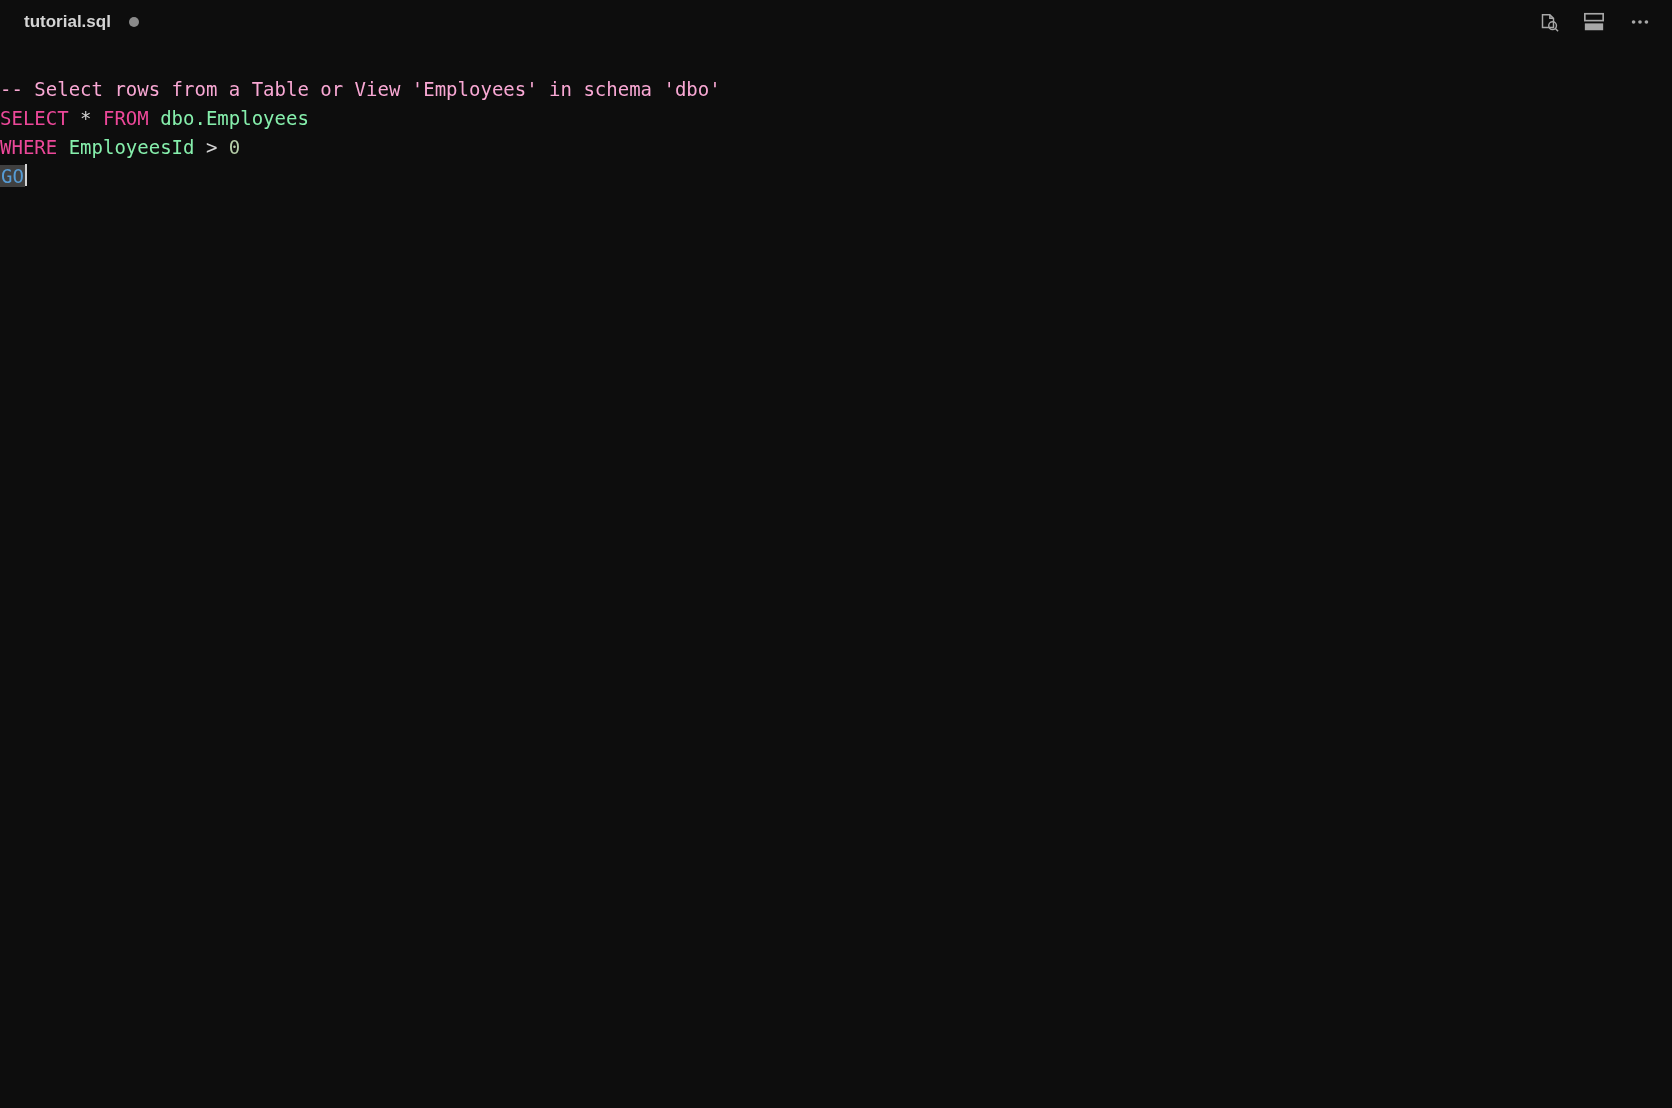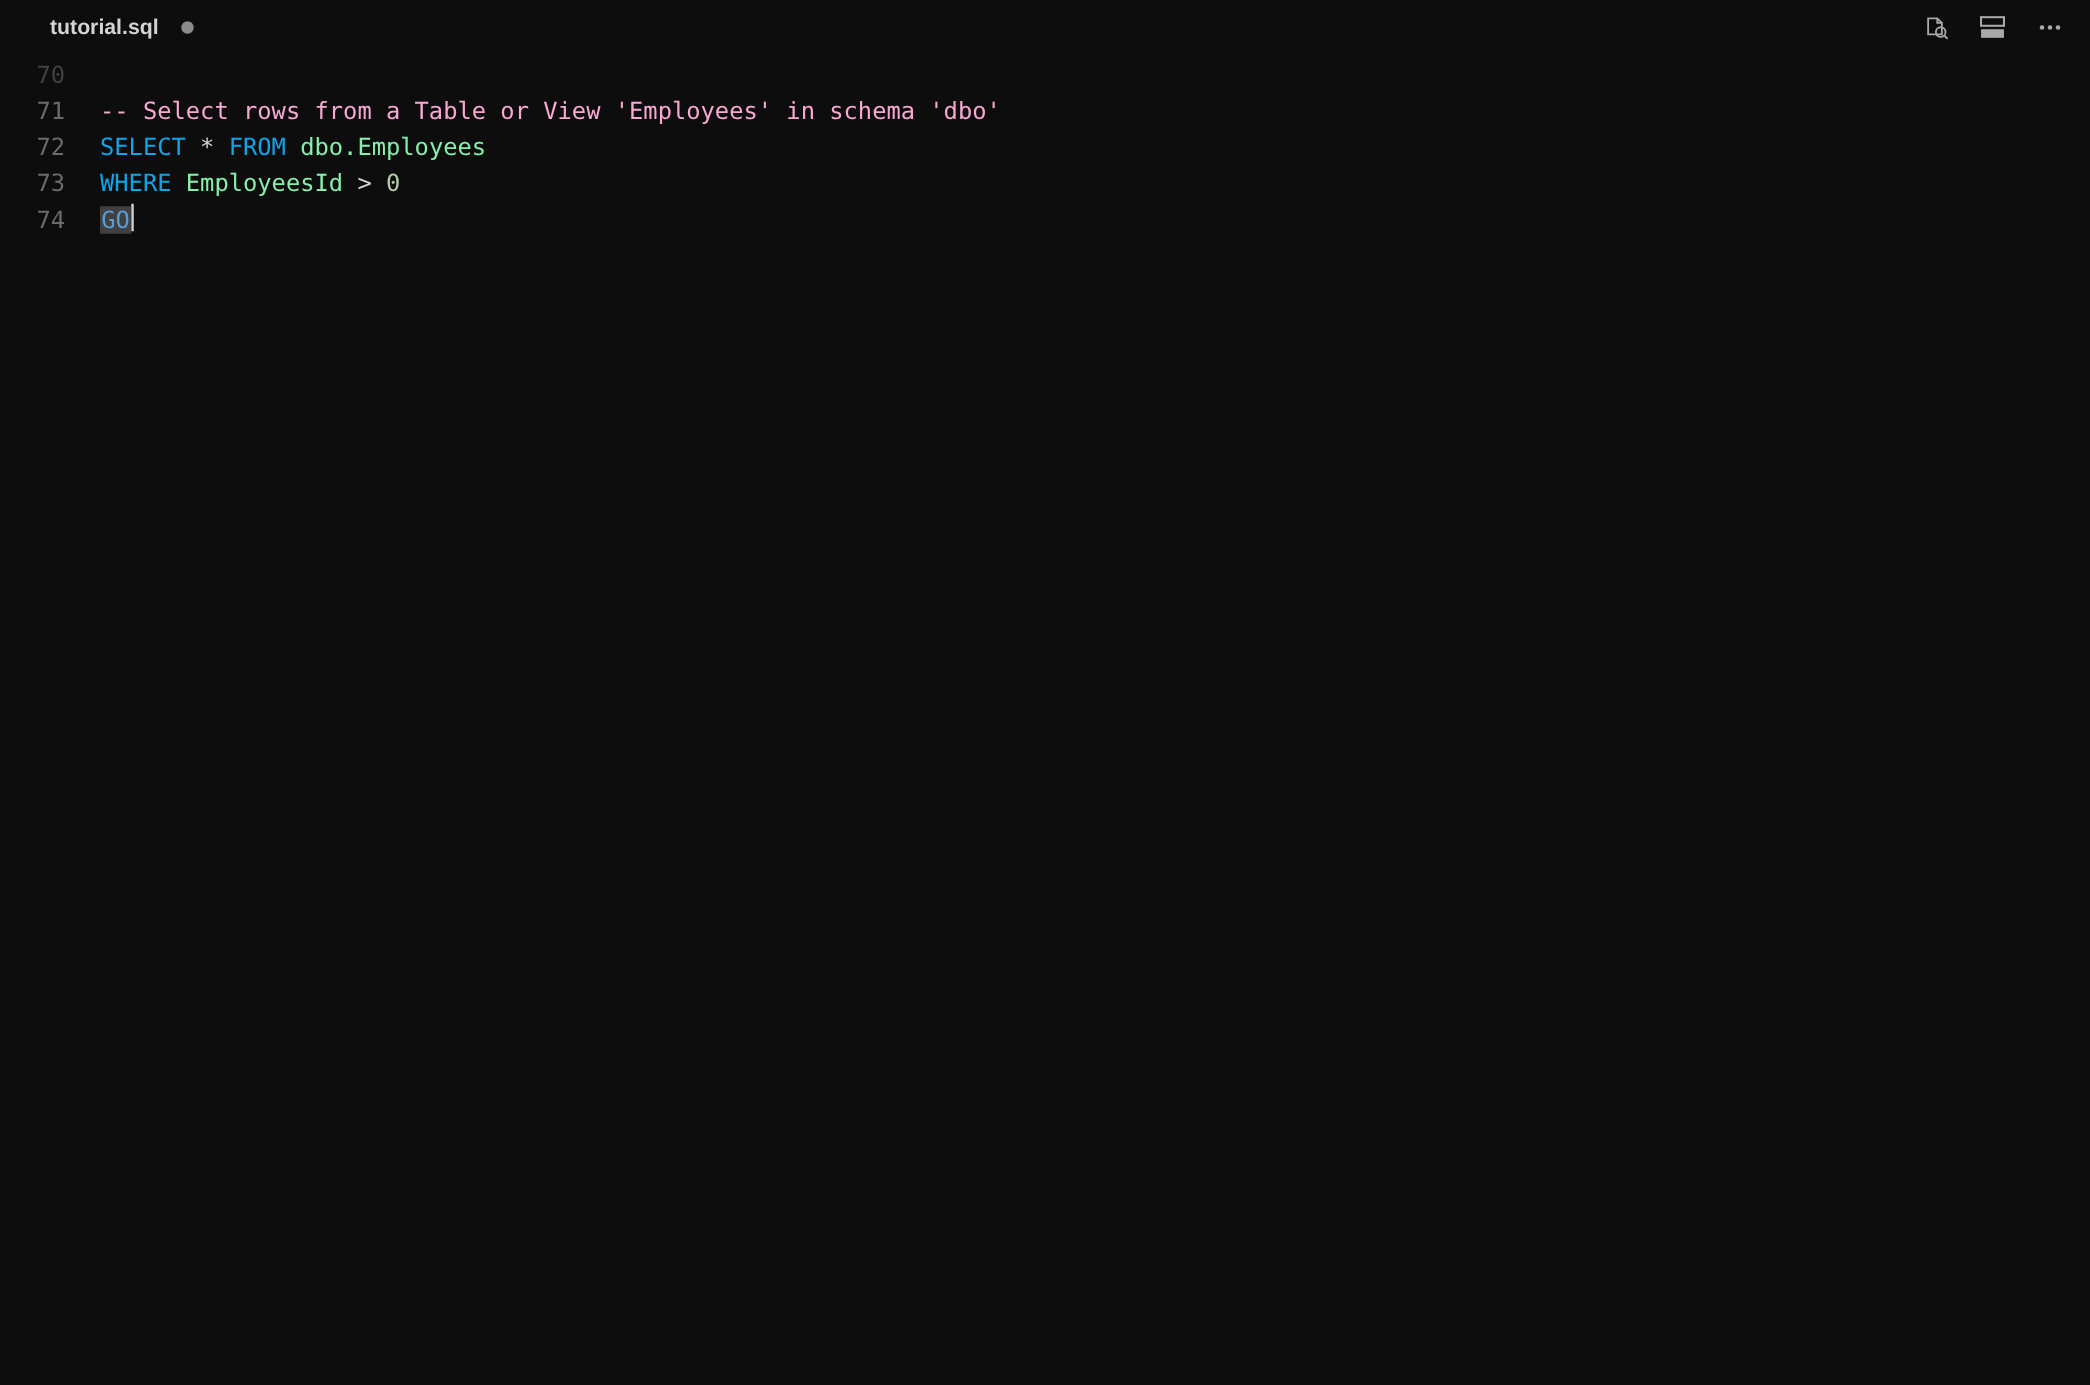--- a/index.html
+++ b/index.html
@@ -28,21 +28,20 @@
       height: 100%;
     }
     .tab {
       display: flex;
       align-items: center;
       padding: 0 20px 0 24px;
       height: 100%;
       color: #d4d4d4;
       font-size: 17px;
       gap: 18px;
-      margin-left: 16px;
     }
     .tab-label {
       font-weight: 600;
     }
     .tab-dirty-dot {
       width: 10px;
       height: 10px;
       border-radius: 50%;
       background-color: #8a8a8a;
     }
@@ -82,21 +81,21 @@
       opacity: 0.55;
     }
     .code {
       color: #d4d4d4;
       white-space: pre;
     }
     .code .line {
       height: 29px;
     }
     .tok-comment { color: #f9a8d4; }
-    .tok-keyword { color: #0ea5e9; }
+    .tok-keyword { color: #ec4899; }
     .tok-operator { color: #d4d4d4; }
     .tok-ident { color: #86efac; }
     .tok-star { color: #d4d4d4; }
     .tok-number { color: #b5cea8; }
     .tok-go {
       color: #569cd6;
       background-color: #404040;
       padding: 0 1px;
       position: relative;
     }
@@ -137,21 +136,14 @@
       <svg width="22" height="22" viewBox="0 0 24 24">
         <circle cx="5" cy="12" r="2"></circle>
         <circle cx="12" cy="12" r="2"></circle>
         <circle cx="19" cy="12" r="2"></circle>
       </svg>
     </div>
   </div>
 </div>
 
 <div class="editor">
-  <div class="gutter">
-    <div class="line-num faded">70</div>
-    <div class="line-num">71</div>
-    <div class="line-num">72</div>
-    <div class="line-num">73</div>
-    <div class="line-num">74</div>
-  </div>
   <div class="code"><div class="line"><span class="tok-comment"></span></div><div class="line"><span class="tok-comment">-- Select rows from a Table or View 'Employees' in schema 'dbo'</span></div><div class="line"><span class="tok-keyword">SELECT</span><span class="tok-star"> * </span><span class="tok-keyword">FROM</span><span class="tok-ident"> dbo.Employees</span></div><div class="line"><span class="tok-keyword">WHERE</span><span class="tok-ident"> EmployeesId </span><span class="tok-operator">&gt;</span><span class="tok-ident"> </span><span class="tok-number">0</span></div><div class="line"><span class="tok-go">GO</span><span class="cursor"></span></div></div>
 </div>
 
 </body></html>

